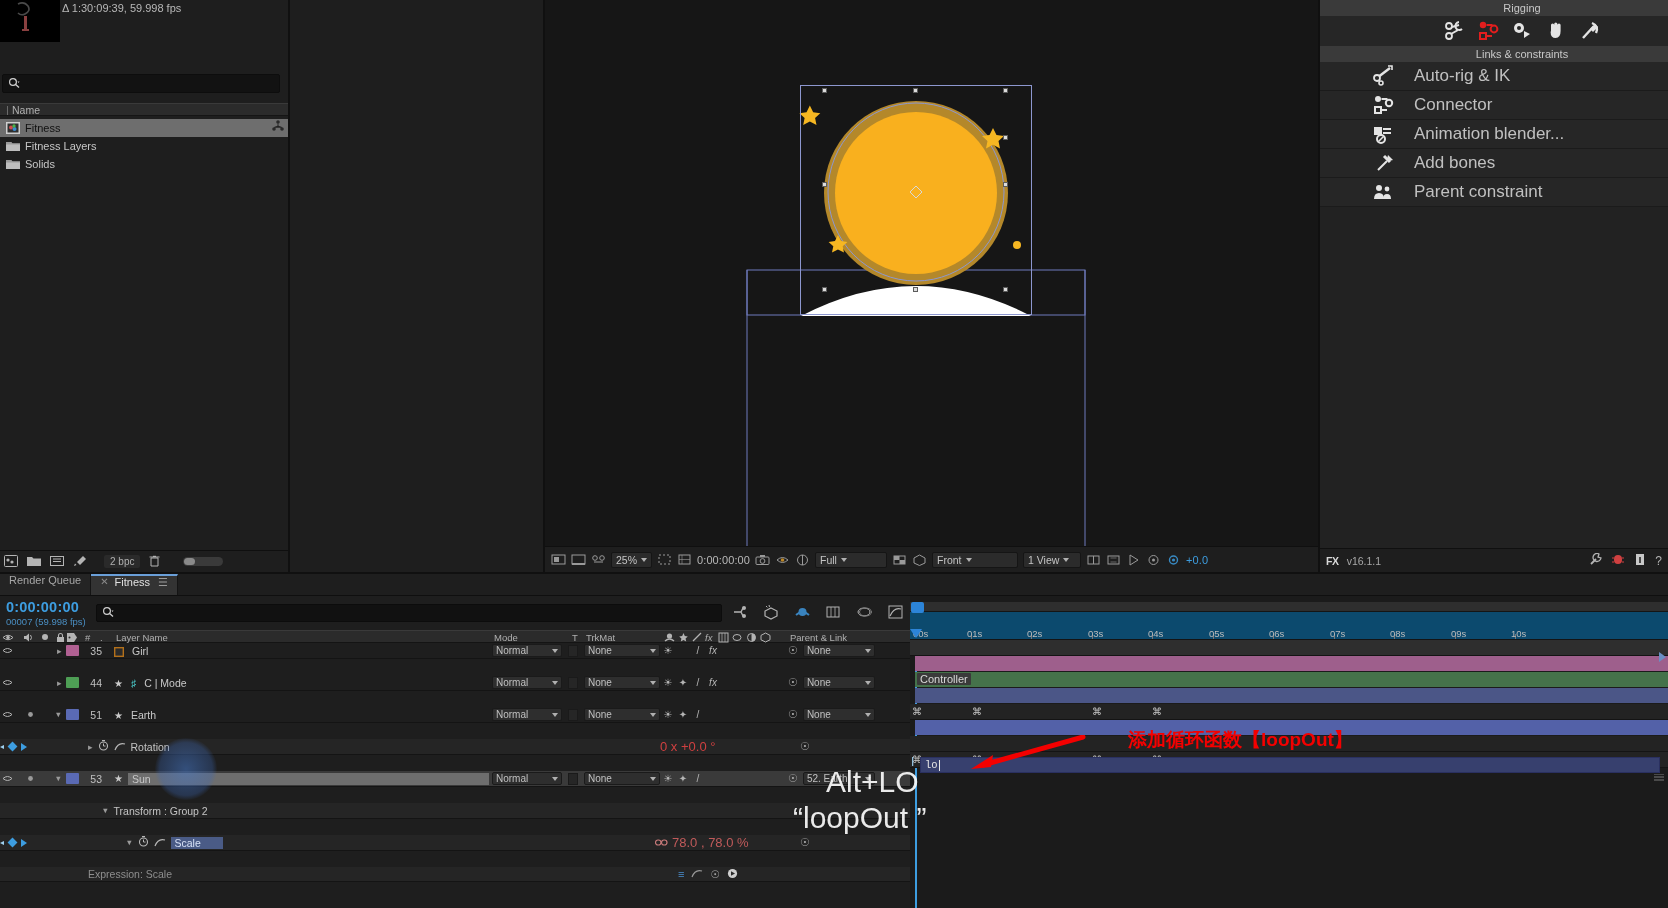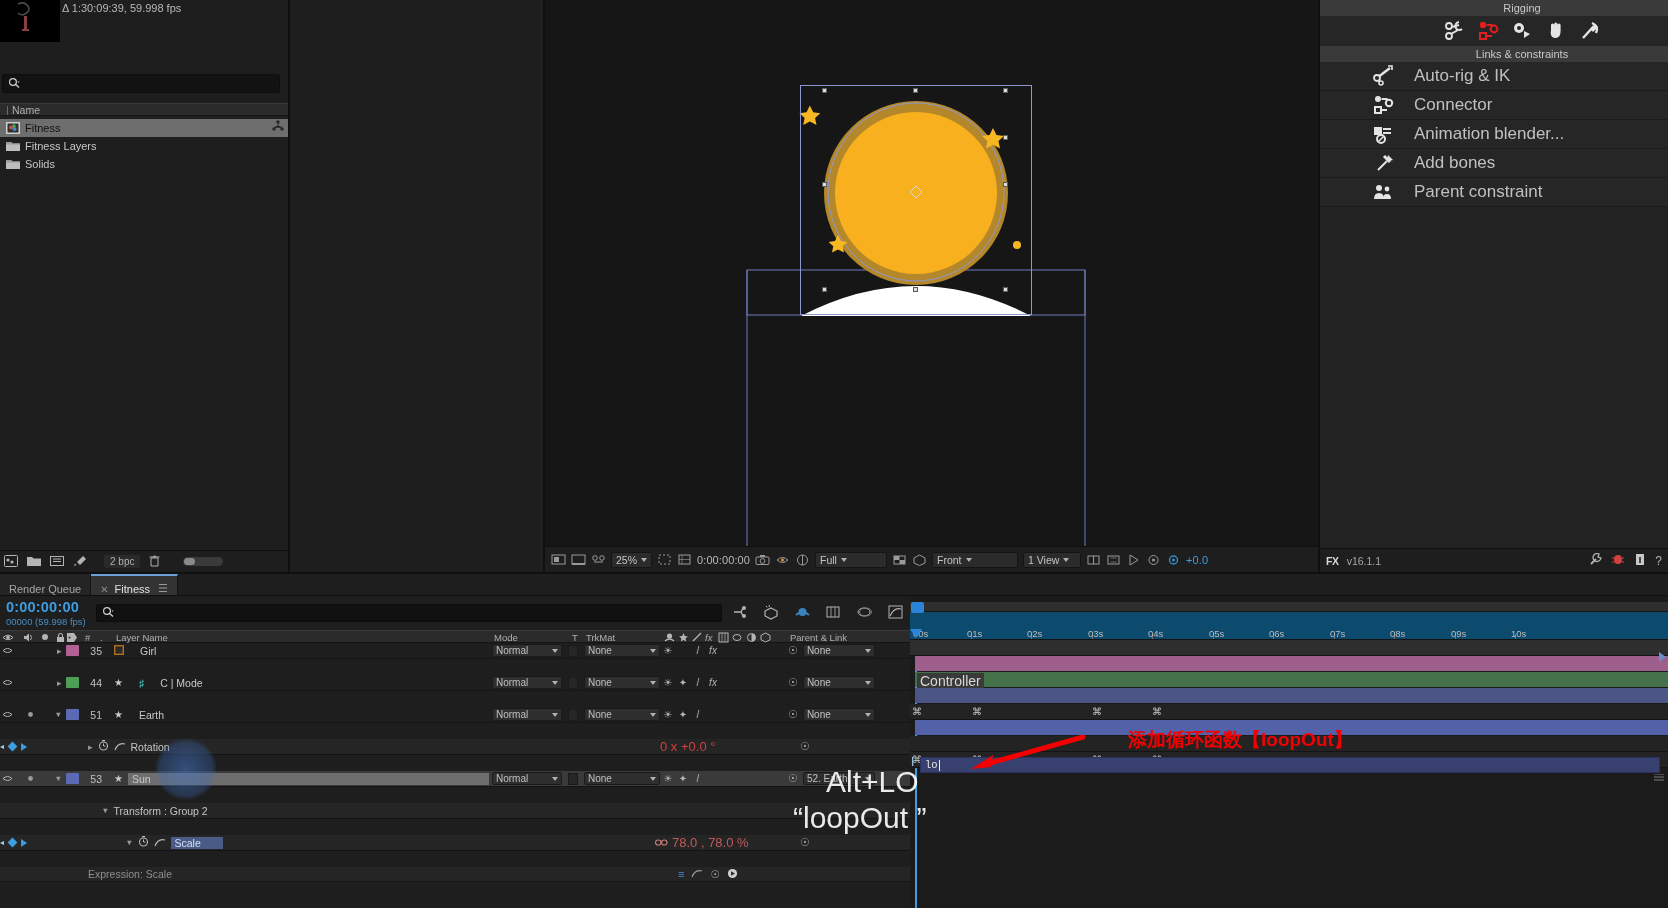--- a/index.html
+++ b/index.html
@@ -108,21 +108,21 @@
   }
   #duik-footer .fx{ color:#d8d8d8; font-weight:bold; letter-spacing:-.4px; }
   #duik-footer .spacer{ flex:1; }
 
   
   #tl-tabs{
     position:absolute; left:0; top:574px; width:1668px; height:22px;
     background:#1e1e1e; display:flex; align-items:flex-end; border-bottom:1px solid #0f0f0f;
   }
   .tl-tab{
-    height:21px; display:flex; align-items:flex-end; padding:0 9px; font-size:11px;
+    height:21px; display:flex; align-items:flex-start; padding:0 9px; font-size:11px;
     color:#a6a6a6; background:#242424; border-right:1px solid #141414;
   }
   .tl-tab.active{ background:#333; color:#e0e0e0; border-top:2px solid #6a9fd8; }
   .tl-tab .xmark{ margin-right:6px; color:#8a8a8a; font-size:10px; }
   .tl-tab .menu{ margin-left:8px; color:#9a9a9a; }
 
   #tl-panel{ position:absolute; left:0; top:596px; width:1668px; height:312px; background:#1e1e1e; }
   #tl-header{ position:absolute; left:0; top:0; width:1668px; height:36px; background:#1e1e1e; }
   #tl-time{ position:absolute; left:6px; top:3px; }
   #tl-time .big{ font-size:14.5px; color:#3d9de0; font-weight:bold; letter-spacing:.2px; }
@@ -149,21 +149,21 @@
     display:flex; align-items:center; font-size:10.5px;
   }
   .lrow.sel{ background:#3a3a3a; }
   .lrow.prop{ background:#252525; }
   .lrow .avbox{ position:absolute; width:11px; height:11px; }
   .lrow .sw-eye{ left:2px; }
   .lrow .sw-aud{ left:25px; }
   .lrow .twirl{ position:absolute; left:57px; color:#9a9a9a; font-size:9px; }
   .lrow .clr{ position:absolute; left:66px; width:13px; height:11px; border-radius:1px; }
   .lrow .num{ position:absolute; left:86px; width:16px; text-align:right; color:#c0c0c0; }
-  .lrow .lname{ position:absolute; left:114px; display:flex; align-items:flex-start; gap:16px; color:#c8c8c8;}
+  .lrow .lname{ position:absolute; left:114px; display:flex; align-items:flex-end; gap:8px; color:#c8c8c8;}
   .lrow .lname .star{ color:#c9c9c9; font-size:10px; }
   .lrow .lname .sqico{ width:10px; height:10px; }
   .lrow .mode{
     position:absolute; left:492px; width:70px; height:13px; background:#2e2e2e;
     border:1px solid #1a1a1a; border-radius:2px; display:flex; align-items:center;
     justify-content:space-between; padding:0 3px; color:#c0c0c0; font-size:10px;
   }
   .lrow .tcol{ position:absolute; left:568px; width:10px; height:12px; background:#262626; border:1px solid #1a1a1a;}
   .lrow .trk{
     position:absolute; left:584px; width:76px; height:13px; background:#2e2e2e;
@@ -601,21 +601,21 @@
       <span>Fitness</span>
       <span class="menu">☰</span>
     </div>
   </div>
 
   <div id="tl-panel">
 
     <div id="tl-header">
       <div id="tl-time">
         <div class="big">0:00:00:00</div>
-        <div class="small">00000 (59.998 fps)</div>
+        <div class="small">00007 (59.998 fps)</div>
       </div>
       <div id="tl-search">
         <span>
           <svg width="13" height="12" viewBox="0 0 13 12">
               <circle cx="5" cy="5" r="3.4" fill="none" stroke="#cfcfcf" stroke-width="1.2"></circle>
               <path d="M7.6 7.6 L11 10.6" stroke="#cfcfcf" stroke-width="1.3"></path>
               <path d="M9.5 4.5 l2 0 l-1 1.6 z" fill="#cfcfcf"></path>
             </svg>
         </span>
       </div>
@@ -983,21 +983,21 @@
       </div>
 
       <div id="tl-playhead-top" style="left:1px; top:6px;"></div>
       <div id="tl-playhead-tri" style="left:0px; top:33px;"></div>
       <div id="tl-playhead" style="left:5px; top:44px; height:268px;"></div>
 
       <div style="position:absolute;left:0;top:44px;width:758px;height:16px;background:#2e2e2e;border-bottom:1px solid #141414;"></div>
 
       <div class="tl-bar" style="left:5px; top:60px; width:753px; background:#9e5f8c;"></div>
       <div class="tl-bar" style="left:5px; top:76px; width:753px; background:#45724a;">
-        <span style="position:absolute;left:2px;top:1px;font-size:14px;color:#d8d8d8;background:#3a3a3a;padding:0 3px;border-radius:1px;">Controller</span>
+        <span style="position:absolute;left:2px;top:1px;font-size:11px;color:#d8d8d8;background:#3a3a3a;padding:0 3px;border-radius:1px;">Controller</span>
       </div>
       <div class="tl-bar" style="left:5px; top:92px; width:753px; background:#4b5687;"></div>
       <div style="position:absolute;left:0;top:108px;width:758px;height:16px;background:#232323;border-bottom:1px solid #141414;">
         <span class="kf-marker" style="left:2px;top:3px;">⌘</span>
         <span class="kf-marker" style="left:62px;top:3px;">⌘</span>
         <span class="kf-marker" style="left:182px;top:3px;">⌘</span>
         <span class="kf-marker" style="left:242px;top:3px;">⌘</span>
       </div>
       <div class="tl-bar" style="left:5px; top:124px; width:753px; background:#5361a8;"></div>
       <div style="position:absolute;left:0;top:140px;width:758px;height:16px;background:#232323;border-bottom:1px solid #141414;"></div>

